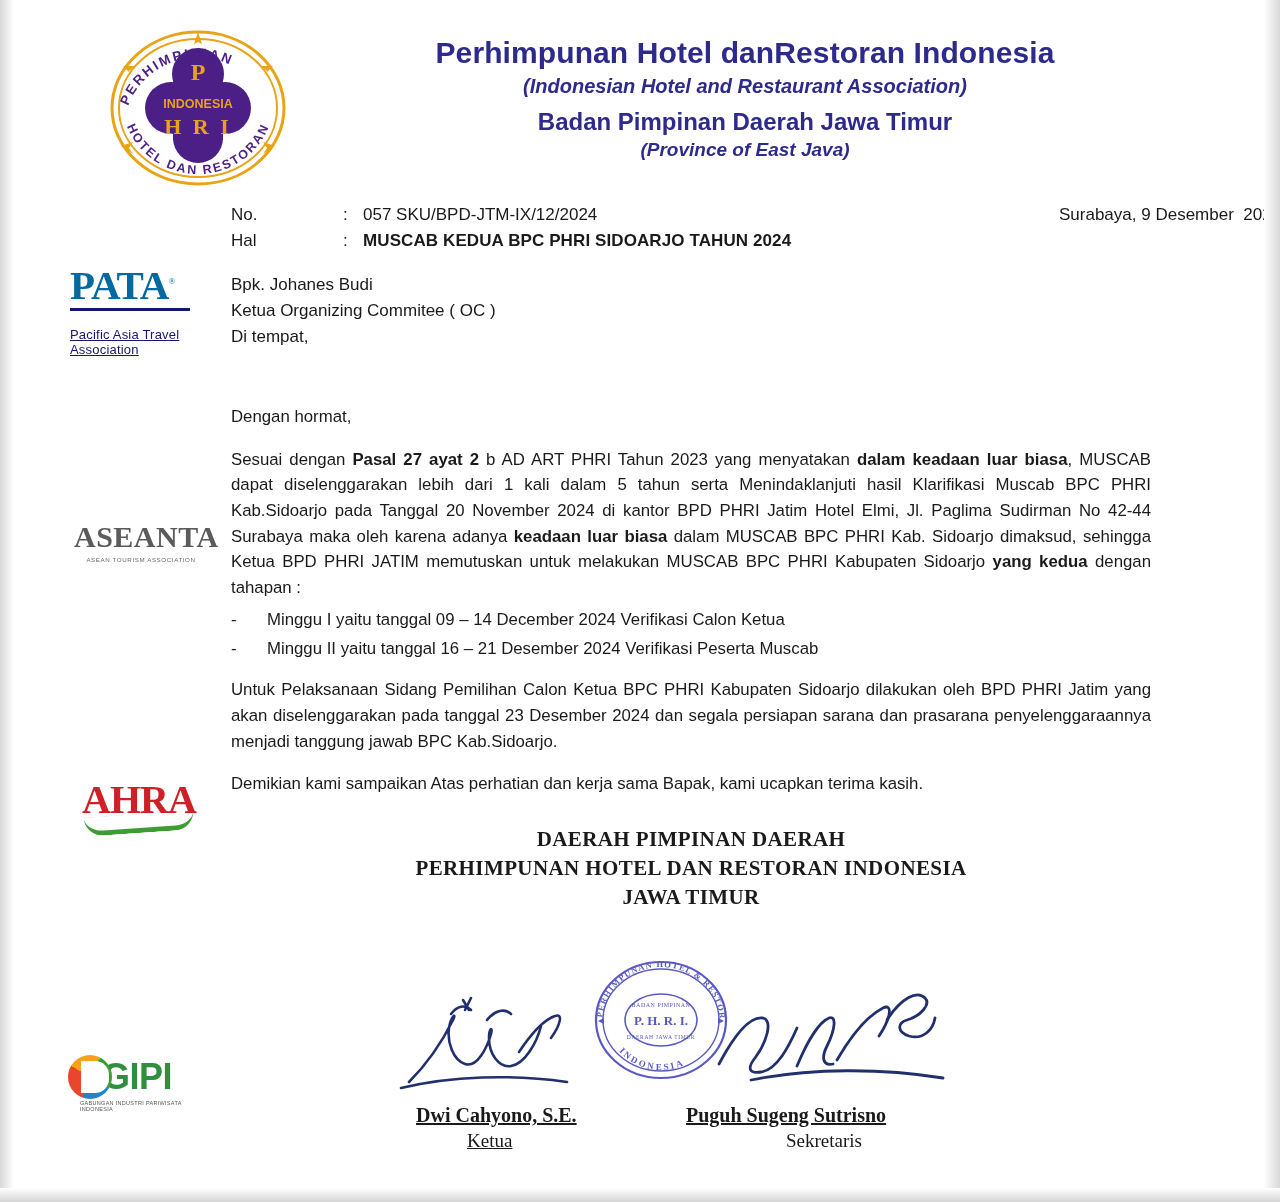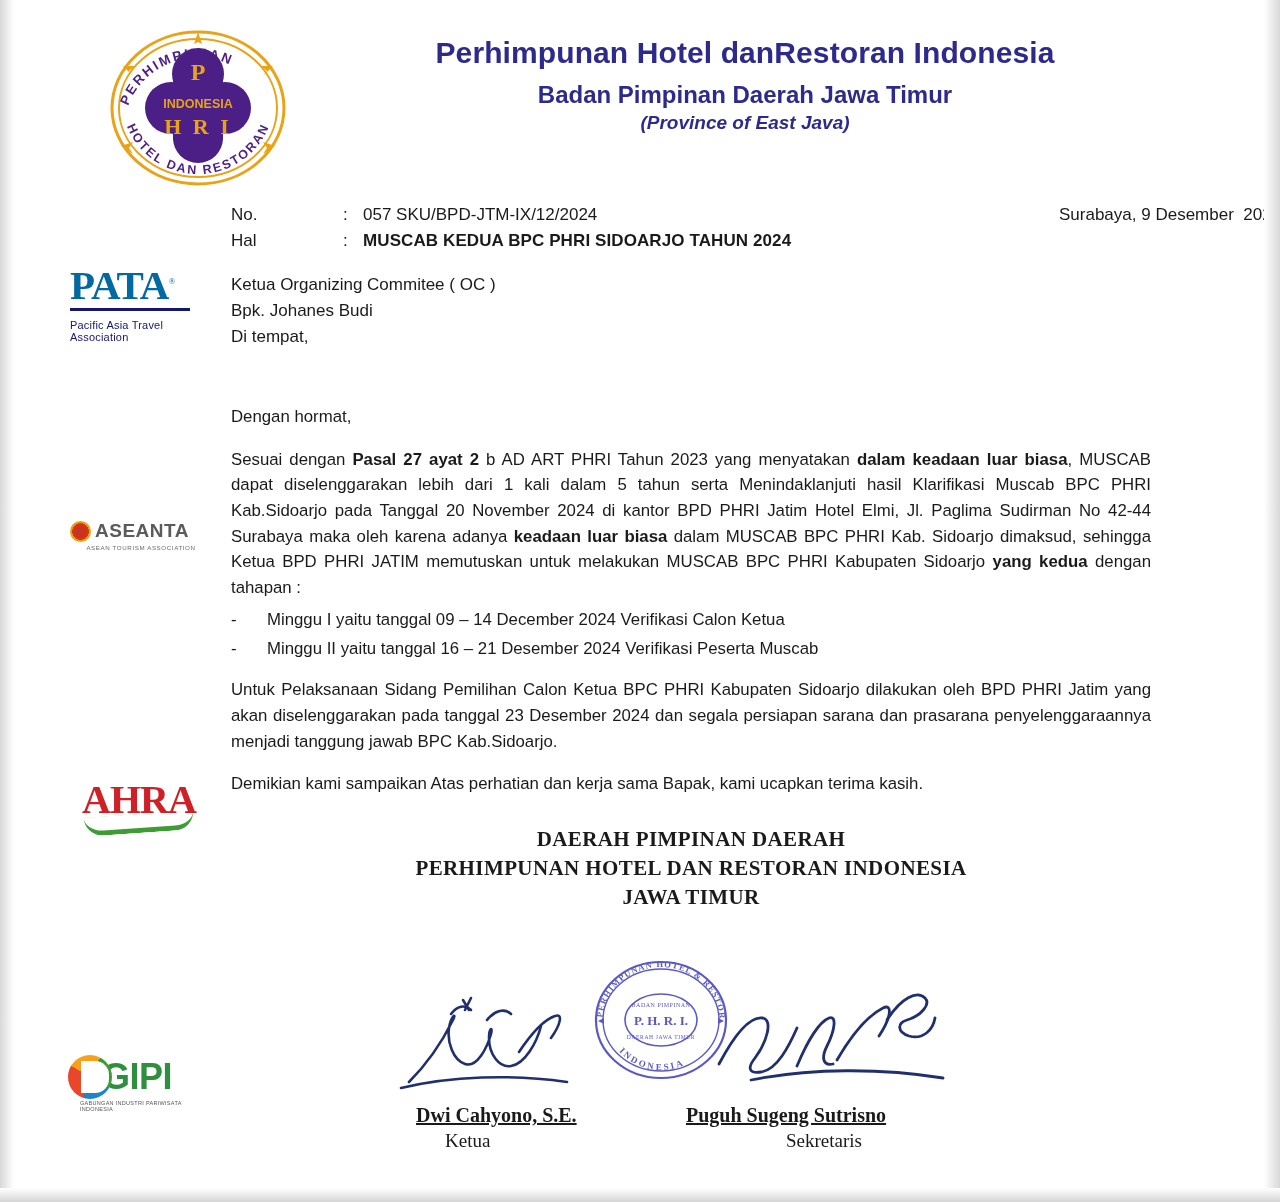--- a/index.html
+++ b/index.html
@@ -88,30 +88,31 @@
   .pata-reg {
     font-size: 9px;
     vertical-align: super;
     font-weight: normal;
   }
   .pata-rule {
     height: 3px; background: #15166e;
     margin-top: 2px; width: 120px;
   }
   .pata-sub {
-    font-size: 11px; color: #15166e;
-    letter-spacing: 0.2px; margin-top: 8px;
+    font-size: 13px; color: #15166e;
+    letter-spacing: 0.2px; margin-top: 16px;
     font-family: "Liberation Sans", sans-serif;
+    text-decoration: underline;
   }
 
   .aseanta { left: 10px; top: 265px; width: 145px; }
   .aseanta-row { display: flex; align-items: center; gap: 4px; }
   .aseanta-word {
-    font-family: Liberation Sans, sans-serif;
-    font-weight: bold; font-size: 19px;
+    font-family: Liberation Serif, serif;
+    font-weight: bold; font-size: 30px;
     color: #5b5b5b; letter-spacing: 0.5px;
   }
   .aseanta-sub {
     font-size: 6.2px; color: #6a6a6a;
     letter-spacing: 0.6px; margin-top: 2px;
     text-align: center; width: 142px;
   }
   .aseanta-flower {
     width: 21px; height: 21px; border-radius: 50%;
     background: radial-gradient(circle at 50% 50%, #f0a000 0 26%, #d2371f 28% 55%, #f0a000 57% 100%);
@@ -254,21 +255,21 @@
     text-decoration: underline;
     white-space: nowrap;
   }
   .role-line {
     position: absolute;
     font-family: "Liberation Serif", serif;
     font-size: 19px;
     white-space: nowrap;
   }
   .nm-ketua { left: 185px; top: 164px; }
-  .rl-ketua { left: 214px; top: 190px; }
+  .rl-ketua { left: 236px; top: 190px; text-decoration: underline; }
   .nm-sek { left: 455px; top: 164px; }
   .rl-sek { left: 555px; top: 190px; }
 
   
   .scan-edge-l {
     position: absolute; left: 0; top: 0; width: 14px; height: 1202px;
     background: linear-gradient(90deg, #d8d8d8, #ffffff);
   }
   .scan-edge-r {
     position: absolute; right: 0; top: 0; width: 16px; height: 1202px;
@@ -317,20 +318,21 @@
           <textPath href="#arcTop" startOffset="6%">PERHIMPUNAN</textPath>
         </text>
         <text font-family="Liberation Sans, sans-serif" font-size="12.5" font-weight="bold" fill="#4b1f86" letter-spacing="2">
           <textPath href="#arcBot" startOffset="7%">HOTEL DAN RESTORAN</textPath>
         </text>
       </svg>
     </div>
 
     <div class="header-text">
       <div class="h-line1">Perhimpunan Hotel danRestoran Indonesia</div>
+      <div class="h-line2">(Indonesian Hotel and Restaurant Association)</div>
       <div class="h-line3">Badan Pimpinan Daerah Jawa Timur</div>
       <div class="h-line4">(Province of East Java)</div>
     </div>
   </div>
 
   <div class="left-logos">
 
     <div class="logo-box pata">
       <div class="pata-word">PATA<span class="pata-reg">®</span></div>
       <div class="pata-rule"></div>
@@ -367,22 +369,22 @@
       <span class="meta-value">057 SKU/BPD-JTM-IX/12/2024</span>
     </div>
     <div class="meta-row">
       <span class="meta-label">Hal</span>
       <span class="meta-colon">:</span>
       <span class="meta-value bold">MUSCAB KEDUA BPC PHRI SIDOARJO TAHUN 2024</span>
     </div>
   </div>
 
   <div class="addressee">
+    <div>Bpk. Johanes Budi</div>
     <div>Ketua Organizing Commitee ( OC )</div>
-    <div>Bpk. Johanes Budi</div>
     <div>Di tempat,</div>
   </div>
 
   <div class="body-text">
     <p>Dengan hormat,</p>
 
     <p class="tight"><span>Sesuai dengan </span><span class="b">Pasal 27 ayat 2</span><span> b AD ART PHRI Tahun 2023  yang menyatakan </span><span class="b">dalam keadaan luar biasa</span><span>, MUSCAB dapat diselenggarakan lebih dari 1 kali dalam 5 tahun serta Menindaklanjuti hasil Klarifikasi Muscab BPC PHRI Kab.Sidoarjo pada Tanggal 20 November 2024 di kantor BPD PHRI Jatim Hotel Elmi, Jl. Paglima Sudirman No 42-44 Surabaya  maka oleh karena adanya </span><span class="b">keadaan luar biasa</span><span> dalam MUSCAB BPC PHRI Kab. Sidoarjo dimaksud, sehingga Ketua BPD PHRI JATIM memutuskan untuk melakukan MUSCAB BPC PHRI Kabupaten Sidoarjo </span><span class="b">yang kedua</span><span> dengan tahapan :</span></p>
 
     <ul class="bullets">
       <li>

